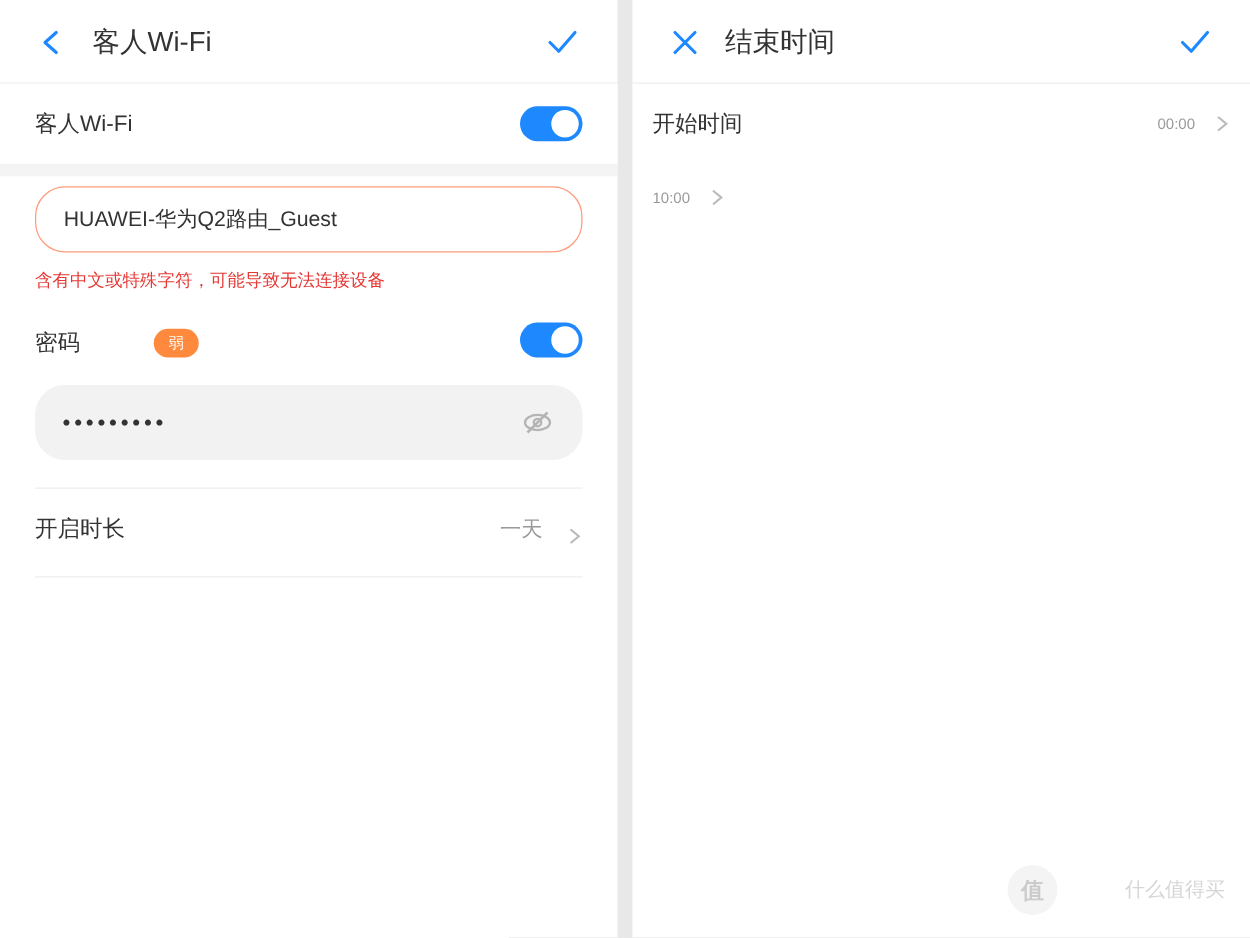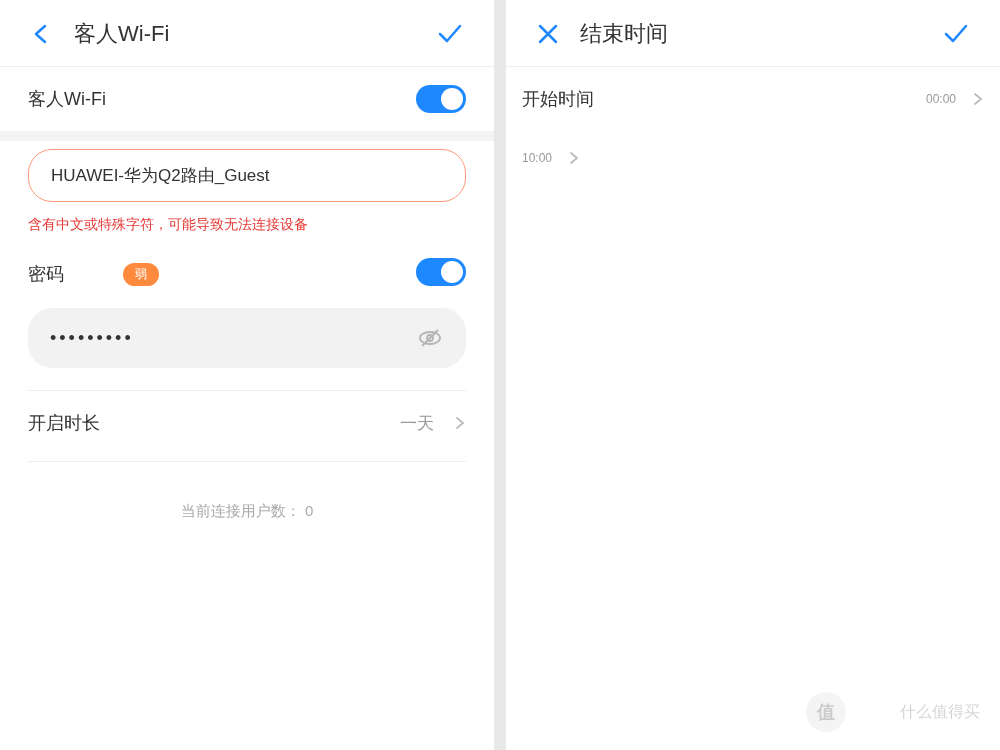--- a/index.html
+++ b/index.html
@@ -20,21 +20,21 @@
     .warning { color: #e53935; font-size: 14px; padding: 6px 34px 10px 28px; }
     .pwd-row { display: flex; align-items: flex-end; padding: 14px 28px; gap: 45px; }
     .pwd-row .label { font-size: 18px; color: #333; }
     .badge { background: #ff8a3d; color: #fff; font-size: 12px; padding: 3px 12px; border-radius: 12px; margin-left: 14px; }
     .pwd-row .spacer { flex: 1; }
     .pwd-input-wrap { padding: 8px 28px 16px 28px; }
     .pwd-input { background: #f2f2f2; border-radius: 24px; padding: 16px 22px; display: flex; align-items: center; }
     .pwd-input .dots { flex: 1; font-size: 18px; letter-spacing: 3px; color: #333; }
     .pwd-input .eye { width: 28px; height: 28px; display: flex; align-items: center; justify-content: center; opacity: 0.5; cursor: pointer; }
     .divider { height: 1px; background: #eee; margin: 6px 28px 0 28px; }
-    .duration-row { display: flex; align-items: center; padding: 20px 28px; }
+    .duration-row { display: flex; align-items: flex-end; padding: 20px 28px; }
     .duration-row .label { font-size: 18px; color: #333; flex: 1; }
     .duration-row .value { font-size: 17px; color: #999; margin-right: 20px; }
     .user-count { text-align: center; color: #aaa; font-size: 15px; padding: 40px 0; }
     .row-b { display: flex; align-items: center; padding: 20px 16px; }
     .row-b .label { font-size: 18px; color: #333; flex: 1; }
     .row-b .value { font-size: 12px; color: #999; margin-right: 16px; }
     .watermark { position: absolute; bottom: 18px; right: 20px; display: flex; align-items: center; opacity: 0.3; }
     .watermark .circ { width: 40px; height: 40px; border-radius: 50%; background: rgba(0,0,0,0.15); display: flex; align-items: center; justify-content: center; color: #555; font-size: 18px; font-weight: bold; margin-right: 8px; }
     .watermark .txt { color: #777; font-size: 16px; margin-left: 46px; }
     svg { display: block; }
@@ -96,24 +96,20 @@
     <div class="value">一天</div>
     <div class="chevron">
       <svg width="12" height="12" viewBox="0 0 12 12">
           <path d="M3 1 L9 6 L3 11" stroke="#bbb" stroke-width="1.8" fill="none" stroke-linecap="round"></path>
         </svg>
     </div>
   </div>
 
   <div class="divider"></div>
 
-  <div class="user-count">
-    <span>当前连接用户数：</span>
-    <span>0</span>
-  </div>
 </div>
 
 <div class="screen">
   <div class="header">
     <div class="close">
       <svg width="22" height="22" viewBox="0 0 22 22">
           <path d="M3 3 L19 19 M19 3 L3 19" stroke="#1e88ff" stroke-width="2.5" fill="none" stroke-linecap="round"></path>
         </svg>
     </div>
     <div class="title">结束时间</div>

